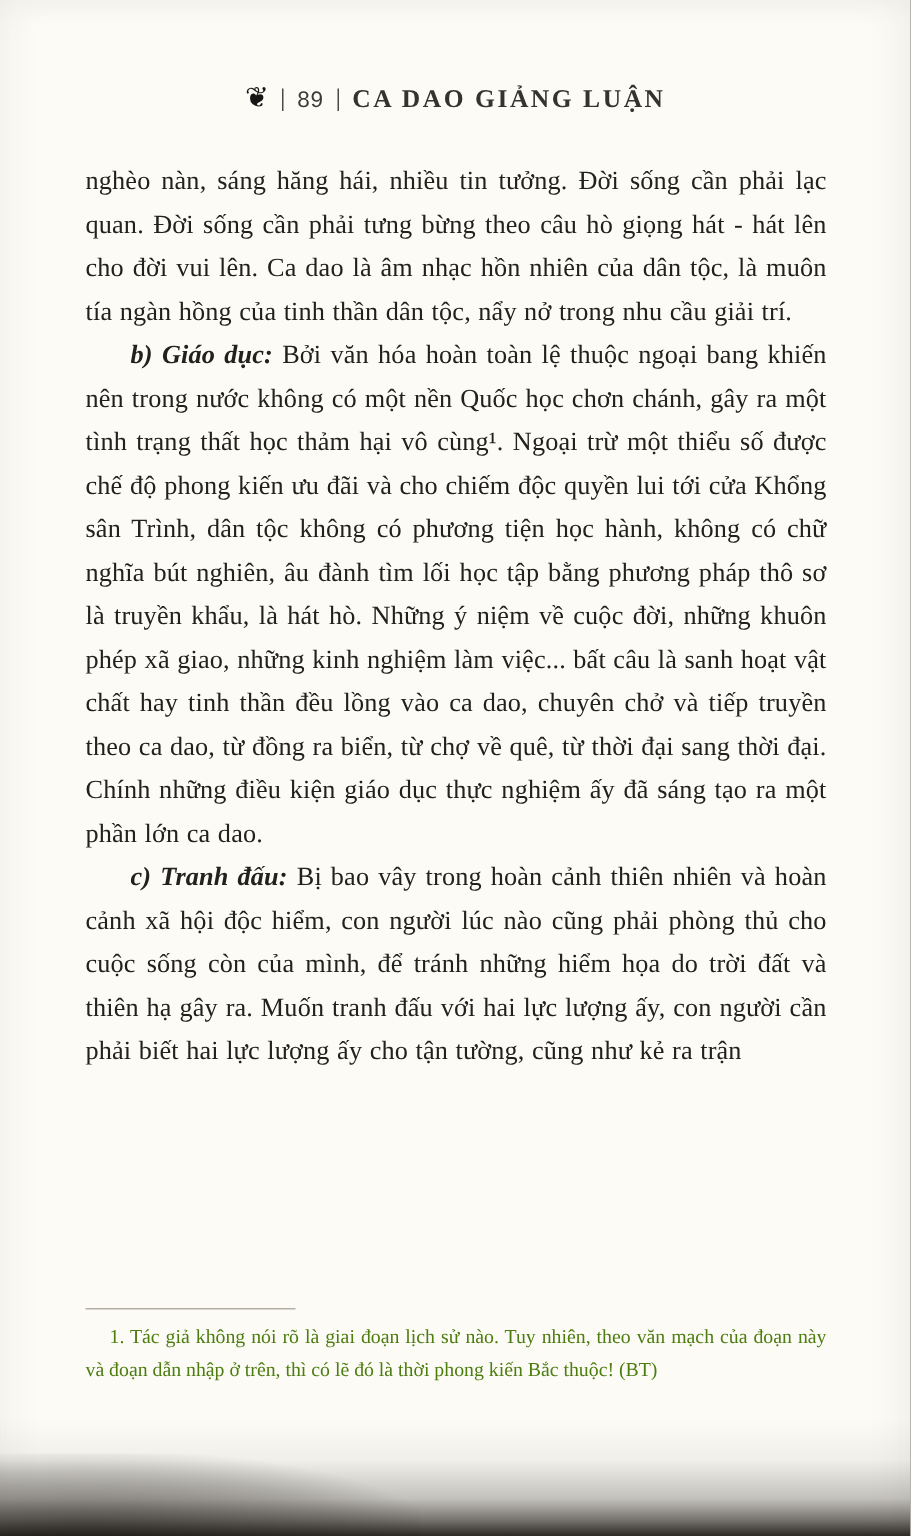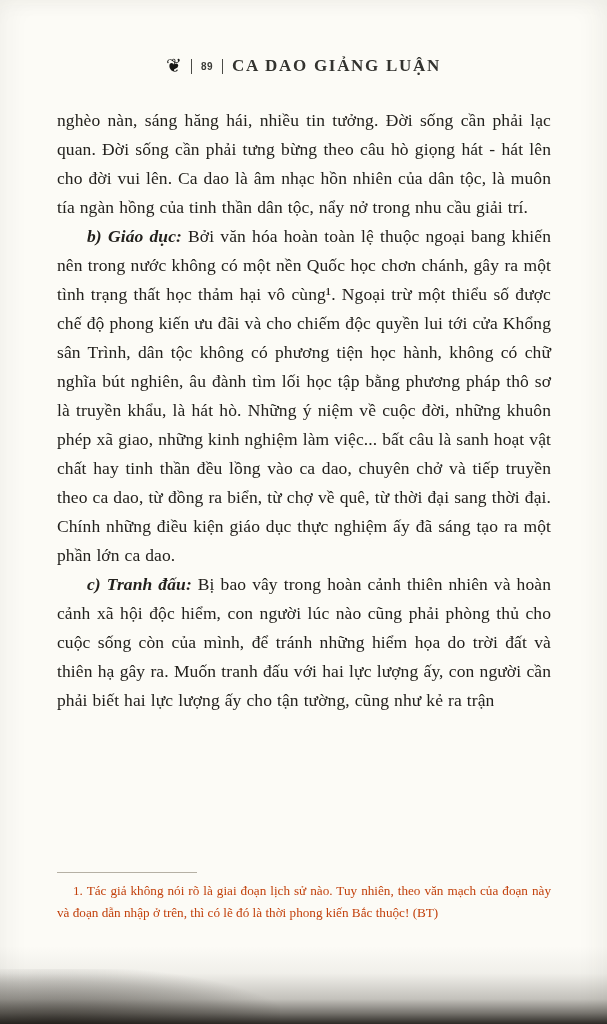--- a/index.html
+++ b/index.html
@@ -35,22 +35,22 @@
       color: #161614;
       transform: translateY(-1px);
     }
     .hdr-bar {
       width: 1px;
       height: 15px;
       background: #4a4a46;
     }
     .page-num {
       font-family: "Liberation Sans", sans-serif;
-      font-weight: bold;
-      font-size: 10px;
+      font-weight: normal;
+      font-size: 15px;
       color: #3a3a36;
       letter-spacing: 0.5px;
     }
     .book-title {
       font-family: Liberation Serif, serif;
       font-weight: bold;
       font-size: 17px;
       letter-spacing: 1.7px;
       color: #33332f;
     }
@@ -85,21 +85,21 @@
       width: 140px;
       border-top: 1px solid #b5b0a4;
     }
     .footnote {
       position: absolute;
       left: 57px;
       top: 880px;
       width: 494px;
       font-size: 13.2px;
       line-height: 21.5px;
-      color: #c2410c;
+      color: #4d7c0f;
       text-align: justify;
       text-indent: 16px;
     }
     
     .bottom-shadow {
       position: absolute;
       left: 0;
       right: 0;
       bottom: 0;
       height: 78px;

